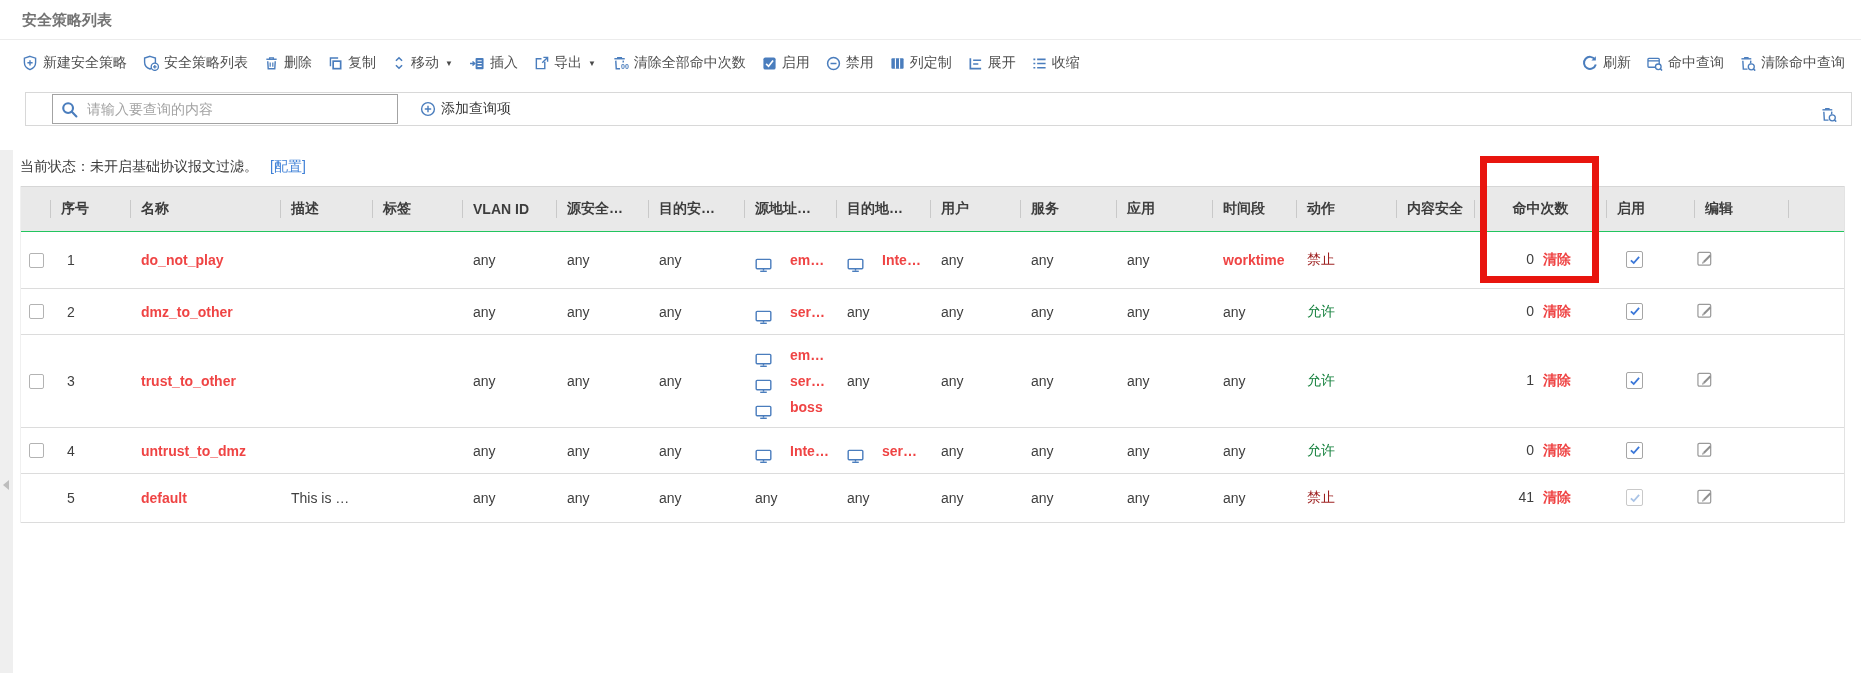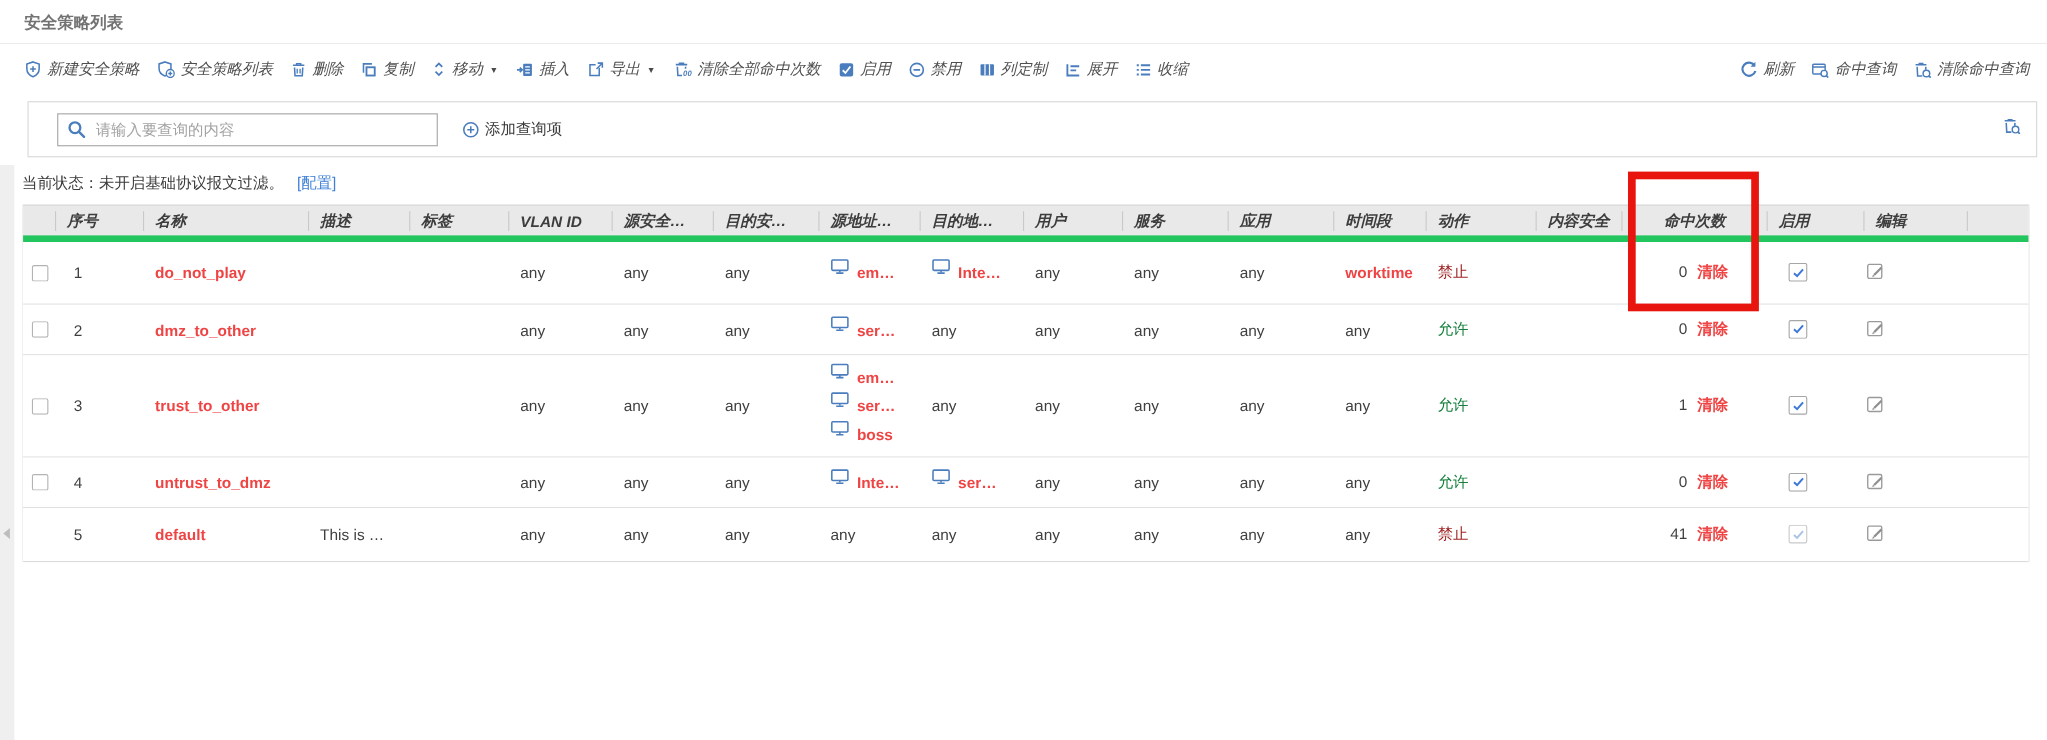--- a/index.html
+++ b/index.html
@@ -7,62 +7,62 @@
         font-family:"Liberation Sans","DejaVu Sans",sans-serif;color:#3f3f3f;}
   .page *{box-sizing:border-box;}
 
   
   .titlebar{position:absolute;top:0;left:0;width:100%;height:40px;border-bottom:1px solid #ececec;}
   .title{position:absolute;left:22px;top:11px;font-size:15px;font-weight:bold;color:#737373;}
 
   
   .toolbar{position:absolute;top:40px;left:0;width:100%;height:46px;display:flex;
            align-items:center;justify-content:space-between;padding:0 10px 0 22px;}
-  .tb-group{display:flex;align-items:center;font-style:italic;}
+  .tb-group{display:flex;align-items:center;}
   .tb-item{display:inline-flex;align-items:center;gap:5px;margin-right:16px;cursor:pointer;
            font-size:14px;color:#4f4f4f;white-space:nowrap;}
   .tb-item:last-child{margin-right:6px;}
   .tb-icon{display:inline-flex;align-items:center;}
   .caret{font-size:8px;color:#4a4a4a;margin-left:1px;}
 
   
-  .searchbar{position:absolute;top:92px;left:25px;width:1827px;height:51px;border:1px solid #d8d8d8;
+  .searchbar{position:absolute;top:92px;left:25px;width:1827px;height:34px;border:1px solid #d8d8d8;
              display:flex;align-items:center;padding-left:26px;}
   .search-box{width:346px;height:30px;border:1px solid #a3a3a3;display:flex;align-items:center;
               padding:0 8px;gap:7px;background:#fff;}
   .search-box input{border:none;outline:none;flex:1;font-size:14px;color:#333;
                     font-family:"Liberation Sans","DejaVu Sans",sans-serif;}
   .search-box input::placeholder{color:#a3a3a3;}
   .add-query{display:flex;align-items:center;gap:5px;margin-left:22px;cursor:pointer;
              font-size:14px;color:#3a3a3a;}
   .filter-clear{position:absolute;right:14px;top:14px;cursor:pointer;display:inline-flex;}
 
   
   .statusline{position:absolute;top:158px;left:20px;font-size:14px;color:#3a3a3a;}
   .statusline a{color:#3d7fd6;text-decoration:none;margin-left:12px;cursor:pointer;}
 
   
   .tablewrap{position:absolute;top:186px;left:20px;width:1825px;border-right:1px solid #e3e3e3;
              border-left:1px solid #f0f0f0;
              --cols:30px 80px 150px 92px 90px 94px 92px 96px 92px 94px 90px 96px 96px 84px 100px 78px 132px 88px 94px minmax(0,1fr);}
-  .thead{display:grid;grid-template-columns:var(--cols);align-items:center;height:34px;
-         background:#e9e9e9;border-top:1px solid #d6d6d6;border-bottom:6px solid #22c55e;font-style:italic;}
+  .thead{display:grid;grid-template-columns:var(--cols);align-items:center;height:46px;
+         background:#e9e9e9;border-top:1px solid #d6d6d6;border-bottom:1px solid #22c55e;}
   .th{display:flex;align-items:center;height:18px;padding-left:10px;font-size:14px;font-weight:bold;
       color:#3d3d3d;border-right:1px solid #c9c9c9;white-space:nowrap;overflow:hidden;}
   .th.center{justify-content:center;padding-left:0;}
   .th.nb{border-right:none;}
   .tr{display:grid;grid-template-columns:var(--cols);align-items:center;
       border-bottom:1px solid #dcdcdc;background:#fff;}
   .td{padding-left:10px;font-size:14px;color:#3f3f3f;white-space:nowrap;overflow:hidden;}
   .td.cb{padding:0;display:flex;justify-content:center;}
   .td.seq{padding-left:16px;}
   .cbx{width:15px;height:15px;border:1px solid #b3b3b3;border-radius:2px;background:#fff;cursor:pointer;}
   .lnk{color:#ef4444;text-decoration:none;cursor:pointer;font-weight:bold;}
   .hosts{display:flex;flex-direction:column;justify-content:center;padding:7px 0 7px 10px;}
-  .host{display:flex;align-items:flex-start;gap:7px;line-height:26px;}
+  .host{display:flex;align-items:flex-end;gap:18px;line-height:26px;}
   .td.hits{text-align:right;padding-right:36px;}
   .td.hits .lnk{margin-left:9px;}
   .act-deny{color:#9c1d1d;}
   .act-permit{color:#15803d;}
   .chk{width:17px;height:17px;border:1px solid #a6a6a6;border-radius:2px;background:#fff;
        display:inline-flex;align-items:center;justify-content:center;color:#3c78d8;
        margin-left:9px;cursor:pointer;}
   .chk.dim{border-color:#c9c9c9;color:#a9c3e6;}
   .td.editc{padding-left:2px;}
   .edit-btn{display:inline-flex;cursor:pointer;}

